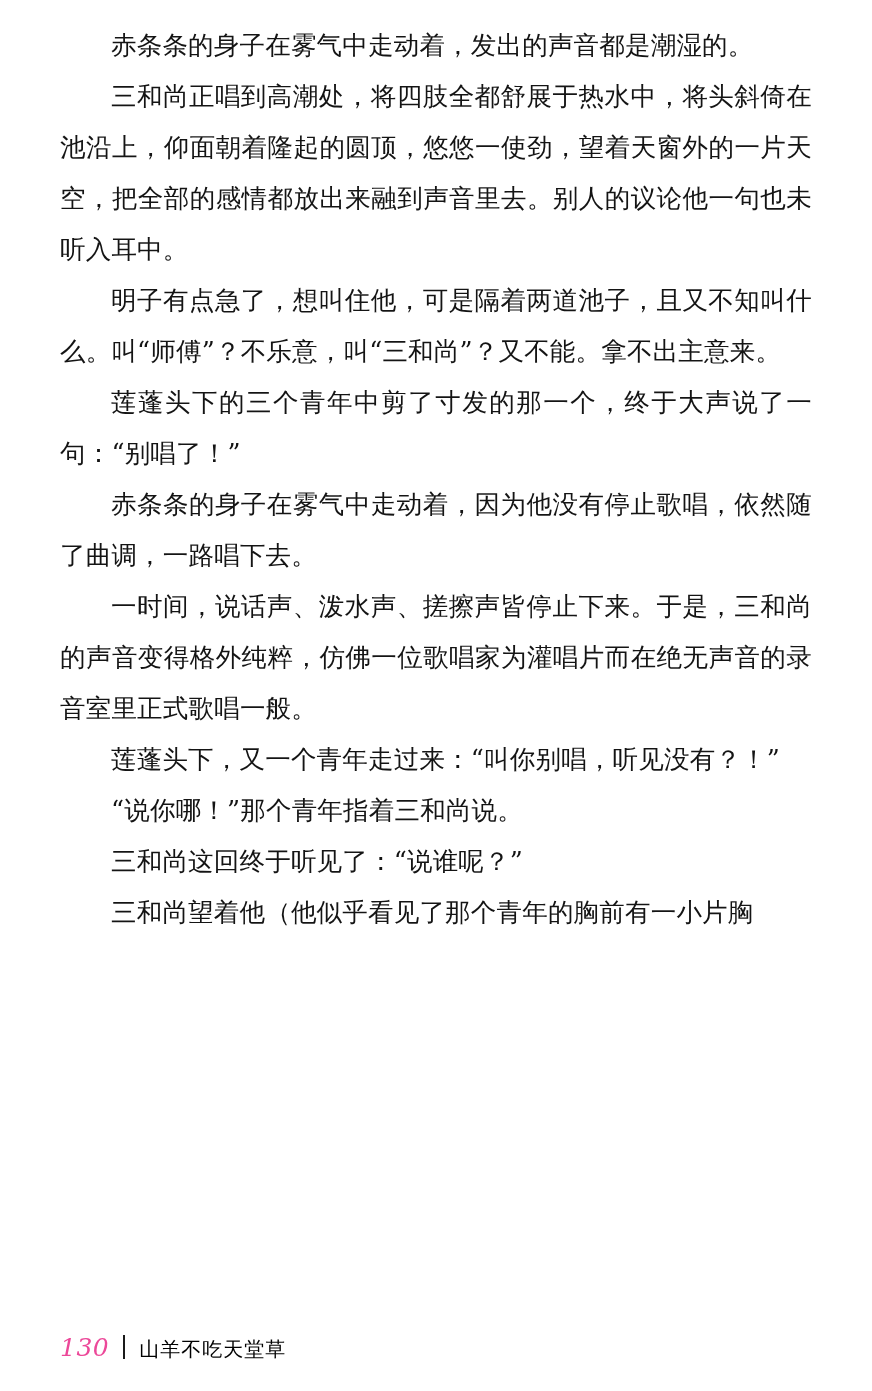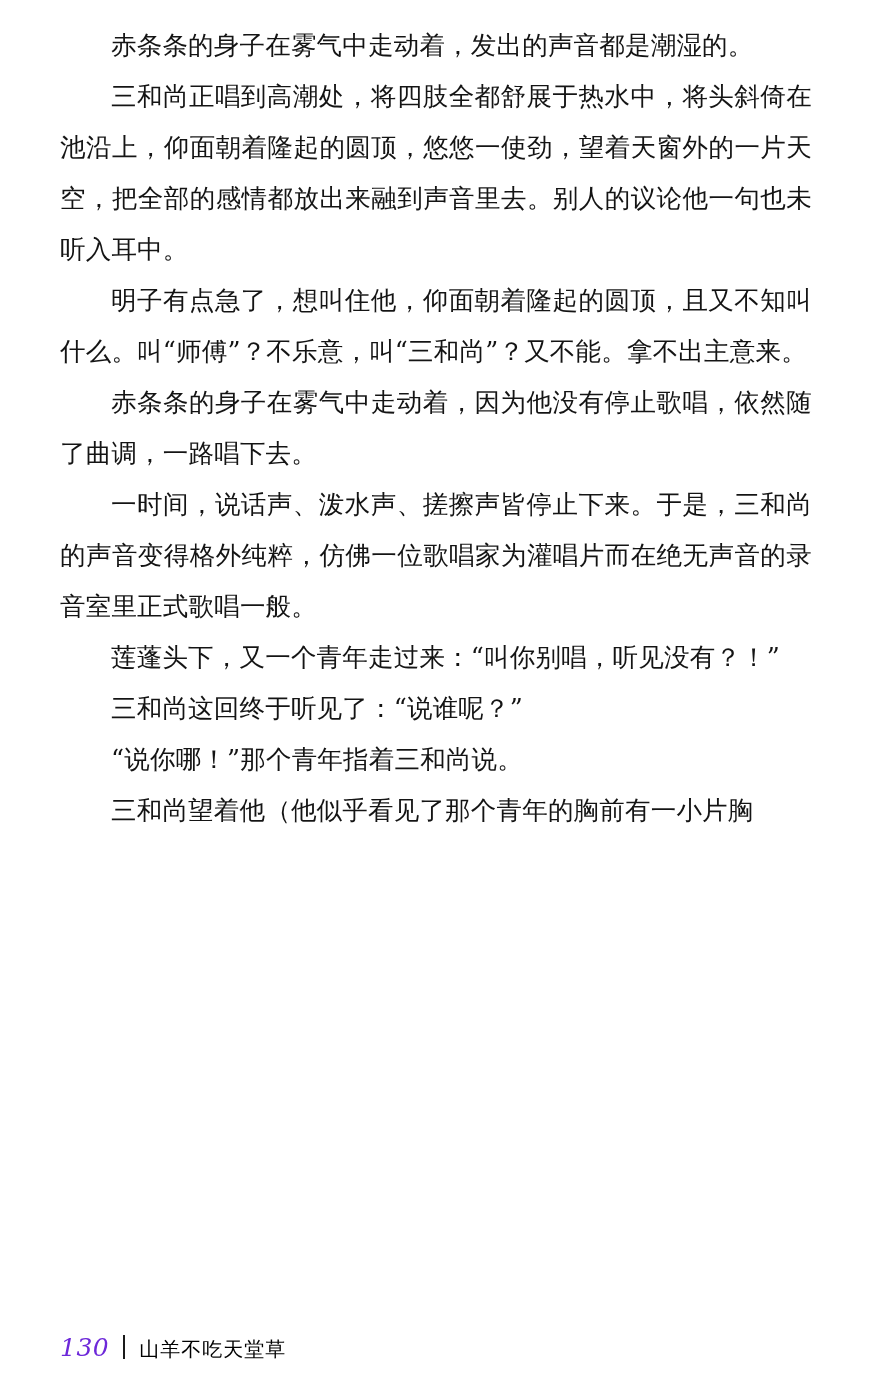--- a/index.html
+++ b/index.html
@@ -40,21 +40,21 @@
     left: 60px;
     bottom: 28px;
     display: flex;
     align-items: baseline;
     gap: 14px;
   }
   .folio {
     font-family: "DejaVu Serif", "Liberation Serif", serif;
     font-style: italic;
     font-size: 25px;
-    color: #6d28d9;
+    color: #ec4899;
     letter-spacing: 0.5px;
   }
   .rule {
     display: inline-block;
     width: 2px;
     height: 24px;
     background: #1a1a1a;
     position: relative;
     top: 3px;
   }
@@ -65,26 +65,27 @@
   }
 </style>
 </head>
 <body>
 
 <div class="page">
 
   <div class="body-text">
     <p>赤条条的身子在雾气中走动着，发出的声音都是潮湿的。</p>
     <p>三和尚正唱到高潮处，将四肢全都舒展于热水中，将头斜倚在池沿上，仰面朝着隆起的圆顶，悠悠一使劲，望着天窗外的一片天空，把全部的感情都放出来融到声音里去。别人的议论他一句也未听入耳中。</p>
-    <p>明子有点急了，想叫住他，仰面朝着隆起的圆顶，且又不知叫什么。叫“师傅”？不乐意，叫“三和尚”？又不能。拿不出主意来。</p>
+    <p>明子有点急了，想叫住他，可是隔着两道池子，且又不知叫什么。叫“师傅”？不乐意，叫“三和尚”？又不能。拿不出主意来。</p>
+    <p>莲蓬头下的三个青年中剪了寸发的那一个，终于大声说了一句：“别唱了！”</p>
     <p>赤条条的身子在雾气中走动着，因为他没有停止歌唱，依然随了曲调，一路唱下去。</p>
     <p>一时间，说话声、泼水声、搓擦声皆停止下来。于是，三和尚的声音变得格外纯粹，仿佛一位歌唱家为灌唱片而在绝无声音的录音室里正式歌唱一般。</p>
     <p>莲蓬头下，又一个青年走过来：“叫你别唱，听见没有？！”</p>
+    <p>“说你哪！”那个青年指着三和尚说。</p>
     <p>三和尚这回终于听见了：“说谁呢？”</p>
-    <p>“说你哪！”那个青年指着三和尚说。</p>
     <p>三和尚望着他（他似乎看见了那个青年的胸前有一小片胸</p>
   </div>
 
   <div class="footer">
     <span class="folio">130</span>
     <span class="rule"></span>
     <span class="running-title">山羊不吃天堂草</span>
   </div>
 
 </div>

